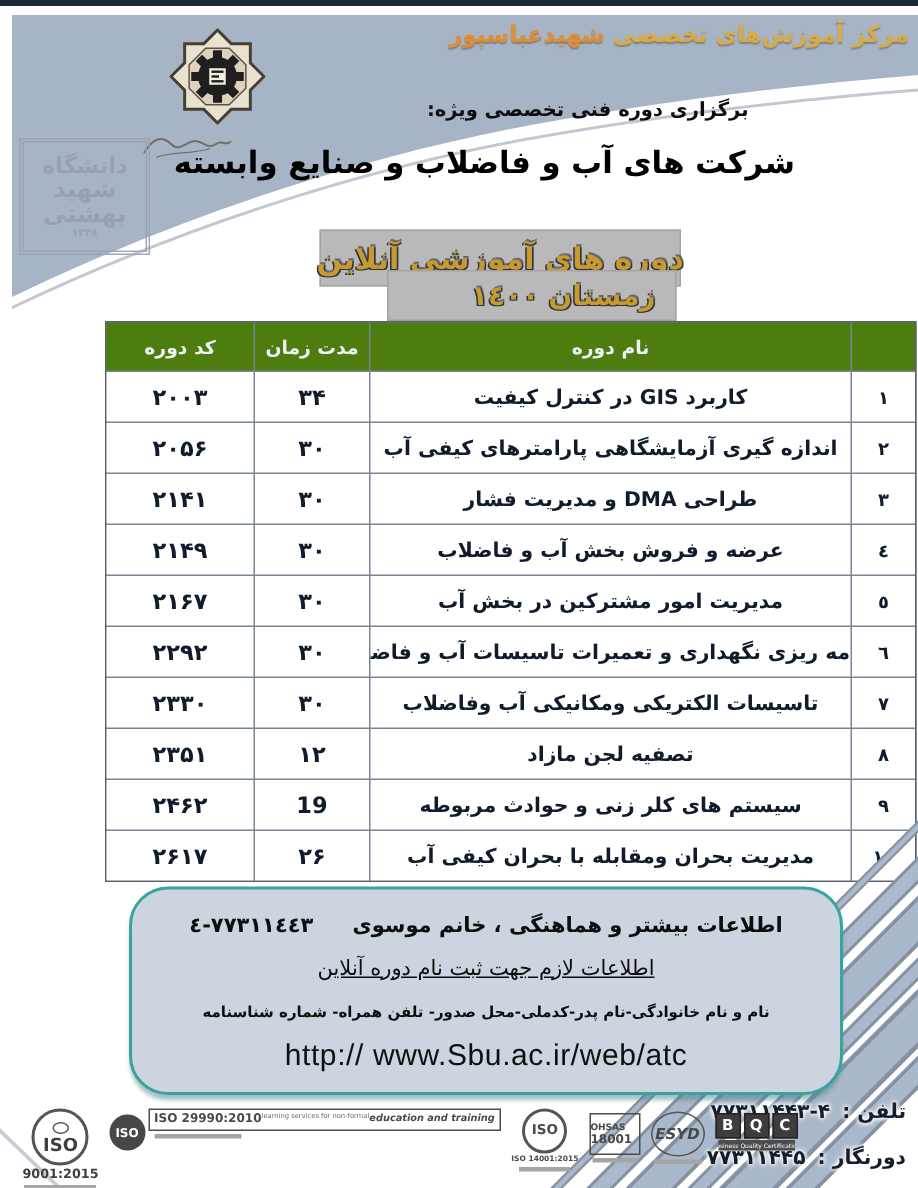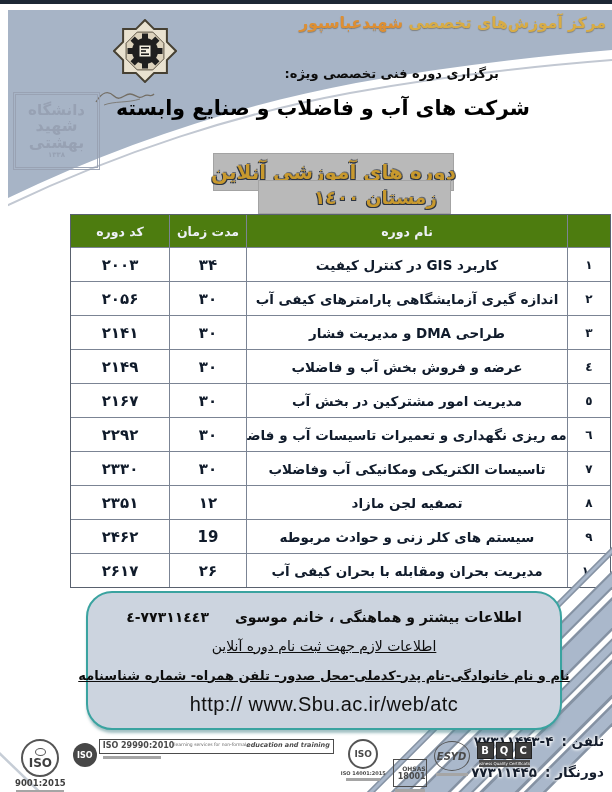--- a/index.html
+++ b/index.html
@@ -58,21 +58,21 @@
   
   .fbox{position:absolute;left:86px;top:591px;width:476px;height:139px;box-sizing:border-box;
         background:#ccd4df;border:2px solid #3aa3a0;border-radius:26px;
         box-shadow:0 4px 3px -1px rgba(70,130,135,.5);
         display:flex;flex-direction:column;align-items:center;justify-content:center;
         direction:rtl;color:#0d0d0d;}
   .fbox .line{line-height:29px;text-align:center;}
   .fl1{font-size:14px;font-weight:bold;display:flex;align-items:center;gap:26px;}
   .fl1 .ph{direction:ltr;unicode-bidi:isolate;}
   .fl2{font-size:14px;font-weight:normal;text-decoration:underline;}
-  .fl3{font-size:13px;font-weight:bold;white-space:nowrap;text-decoration:underline;}
+  .fl3{font-size:10px;font-weight:bold;white-space:nowrap;}
   .furl{font-family:"Liberation Sans",sans-serif;font-size:20px;color:#101010;direction:ltr;
         letter-spacing:.4px;line-height:30px;}
 
   
   .contact{position:absolute;direction:rtl;font-size:13.5px;font-weight:bold;color:#141d2c;
            text-shadow:0 0 3px #fff,0 0 3px #fff,0 0 4px #fff;display:flex;gap:8px;}
   .contact .num{direction:ltr;unicode-bidi:isolate;}
   .phone-line{top:733px;right:8px;}
   .fax-line{top:764px;right:8px;}
 
@@ -90,21 +90,21 @@
   .roundel{width:24px;height:24px;border-radius:50%;background:#474747;color:#fff;display:flex;
            align-items:center;justify-content:center;font-size:8px;font-weight:bold;margin-top:4px;}
   .cert-box{border:1.5px solid #4c4c4c;padding:2px 3px;display:flex;flex-direction:row;align-items:flex-start;}
   .cert-box .t1{font-size:8px;font-weight:bold;line-height:1.1;}
   .cert-box .t2{font-size:4.5px;line-height:1.2;color:#6a6a6a;}
   .cert-box .t3{font-size:6.5px;font-weight:bold;line-height:1.2;font-style:italic;}
   .sm-circle{width:26px;height:26px;border:2px solid #555;border-radius:50%;display:flex;
              align-items:center;justify-content:center;font-size:9px;font-weight:bold;}
   .tiny-cap{font-size:5px;font-weight:bold;margin-top:1px;}
   .ohsas-box{border:1.5px solid #4c4c4c;width:32px;height:26px;display:flex;flex-direction:column;
-             align-items:flex-end;justify-content:center;margin-top:20px;}
+             align-items:flex-start;justify-content:center;margin-top:3px;}
   .ohsas-box .o1{font-size:6px;font-weight:bold;} .ohsas-box .o2{font-size:8px;font-weight:bold;}
   .esyd{width:34px;height:28px;border:1.5px solid #555;border-radius:50%;display:flex;align-items:center;
         justify-content:center;font-style:italic;font-weight:bold;font-size:10px;margin-top:2px;}
   .bqc{flex-direction:column;}
   .bqc-row{display:flex;gap:2px;margin-top:3px;}
   .bqc-sq{width:15px;height:15px;background:#3d3d3d;border:1px solid #222;color:#fff;display:flex;
           align-items:center;justify-content:center;font-size:10px;font-weight:bold;}
   .bqc-bar{width:51px;height:7px;background:#4c4c4c;color:#fff;font-size:4px;display:flex;
            align-items:center;justify-content:center;margin-top:1px;white-space:nowrap;overflow:hidden;}
 </style>

